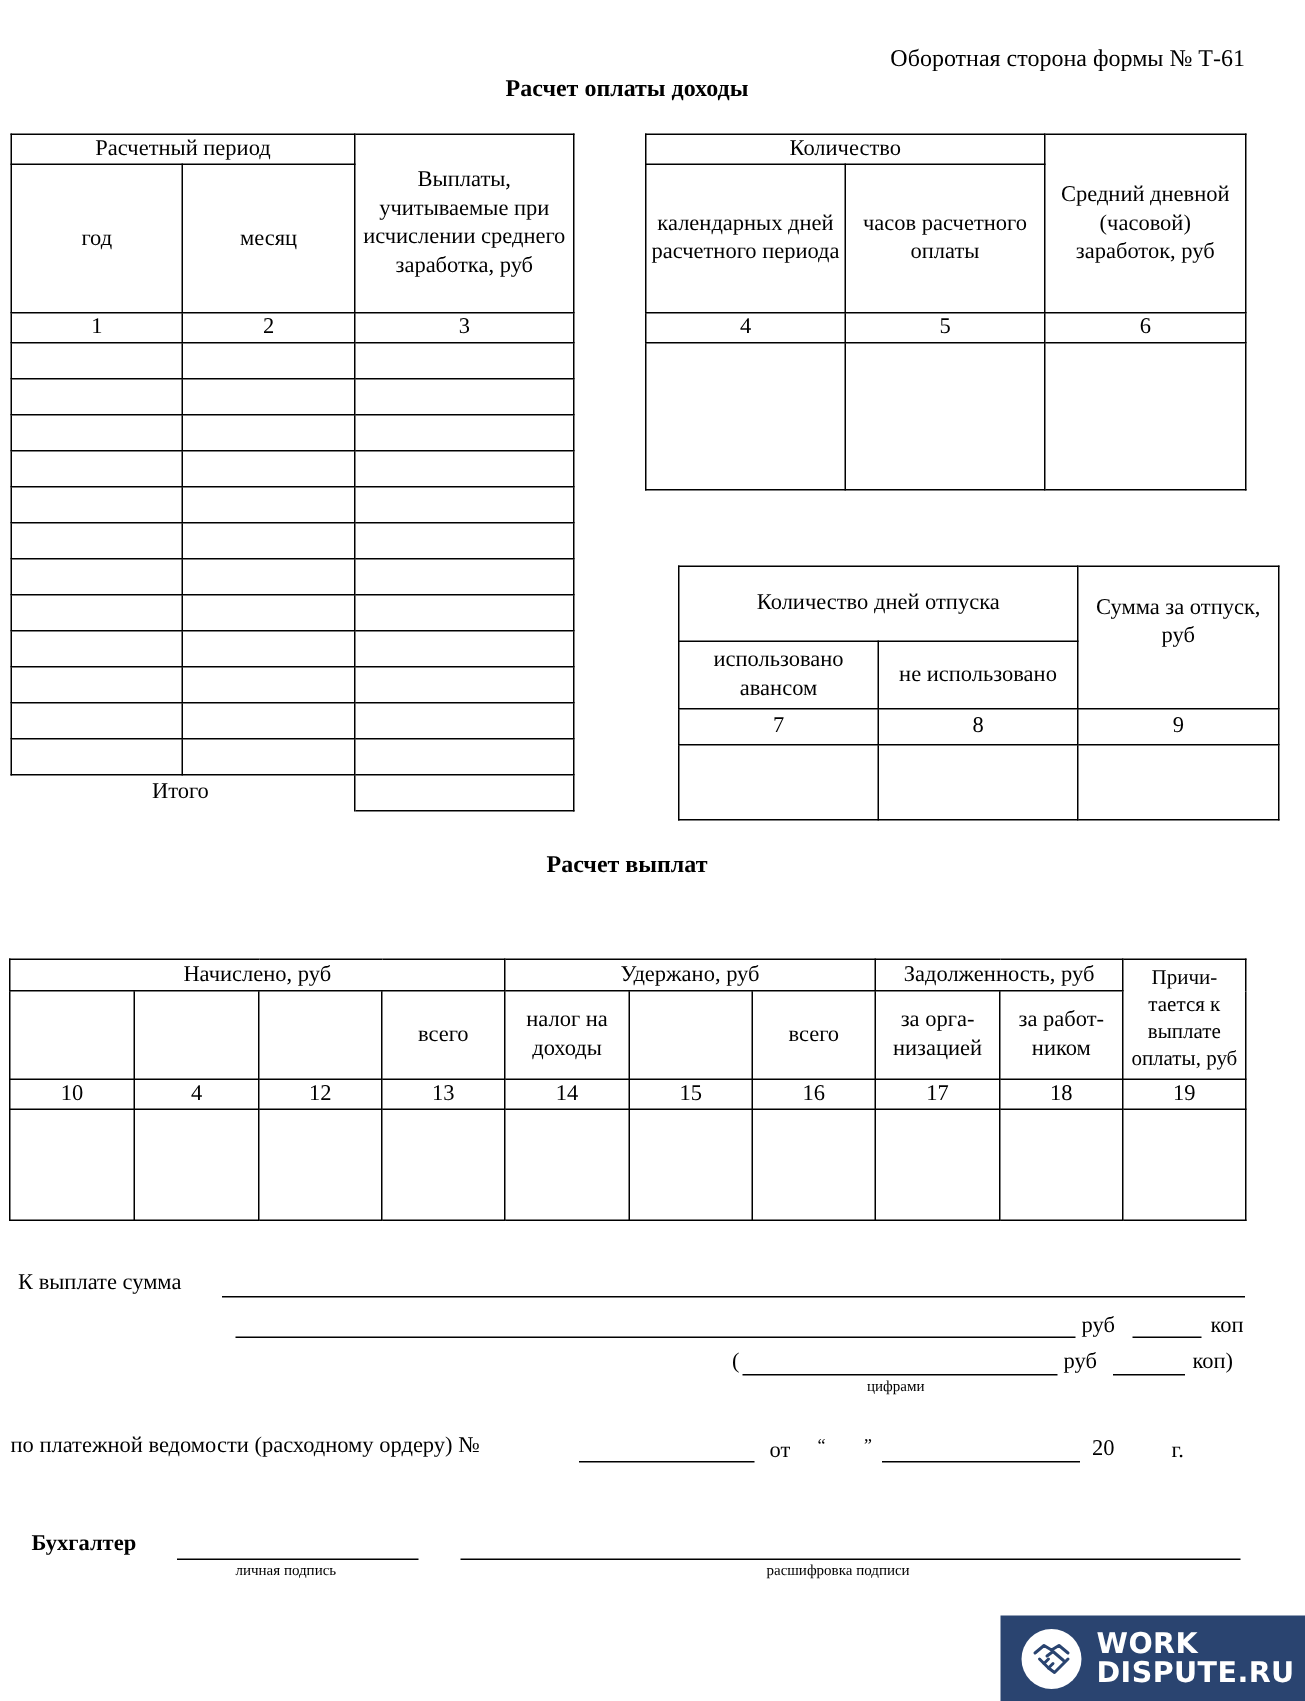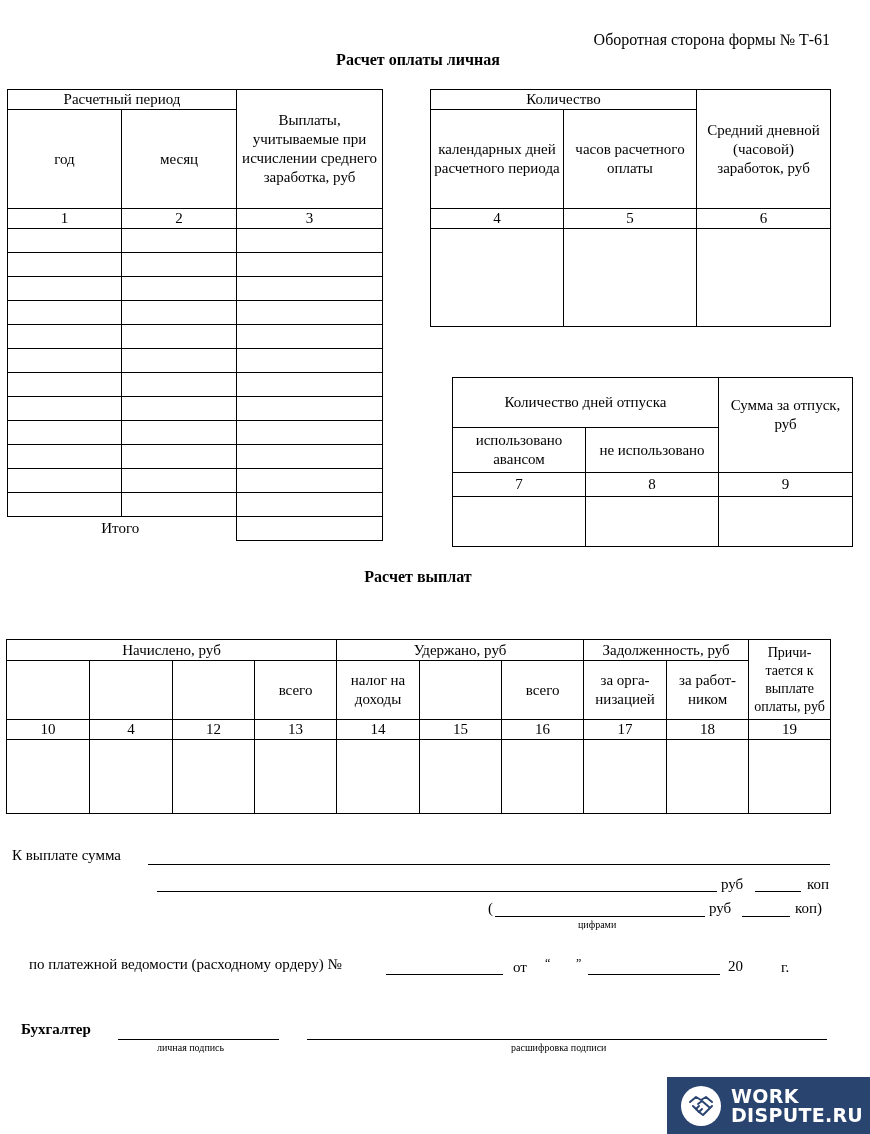--- a/index.html
+++ b/index.html
@@ -19,21 +19,21 @@
           background: #2a4470; display: flex; align-items: center; }
   .logo-circle { width: 40px; height: 40px; border-radius: 50%; background: #fff;
                  margin-left: 14px; display: flex; align-items: center; justify-content: center; }
   .logo-text { color: #fff; font-family: "DejaVu Sans", sans-serif; font-weight: bold;
                font-size: 19px; line-height: 19px; margin-left: 10px; letter-spacing: 0.3px; }
 </style>
 </head>
 <body>
 
 <div class="abs form-ref">Оборотная сторона формы № Т-61</div>
-<div class="abs title" style="left:0;width:836px;top:51px;">Расчет оплаты личная</div>
+<div class="abs title" style="left:0;width:836px;top:51px;">Расчет оплаты доходы</div>
 
 <table class="grid" style="left:7px;top:89px;width:375px;padding-left:36px;">
   <colgroup>
       <col style="width:114px">
       <col style="width:115px">
       <col style="width:146px">
     </colgroup>
   <tbody>
       <tr style="height:20px">
     <td colspan="2">Расчетный период</td>
@@ -243,21 +243,21 @@
 <div class="line" style="left:755px;top:891px;width:46px;"></div>
 <div class="txt" style="left:807px;top:876px;">коп</div>
 
 <div class="txt" style="left:488px;top:900px;">(</div>
 <div class="line" style="left:495px;top:916px;width:210px;"></div>
 <div class="txt" style="left:709px;top:900px;">руб</div>
 <div class="line" style="left:742px;top:916px;width:48px;"></div>
 <div class="txt" style="left:795px;top:900px;">коп)</div>
 <div class="small" style="left:578px;top:919px;">цифрами</div>
 
-<div class="txt" style="left:29px;top:956px;">по платежной ведомости (расходному ордеру) №</div>
+<div class="txt" style="left:7px;top:956px;">по платежной ведомости (расходному ордеру) №</div>
 <div class="line" style="left:386px;top:974px;width:117px;"></div>
 <div class="txt" style="left:513px;top:959px;">от</div>
 <div class="txt" style="left:545px;top:956px;font-size:12px;">“</div>
 <div class="txt" style="left:576px;top:956px;font-size:12px;">”</div>
 <div class="line" style="left:588px;top:974px;width:132px;"></div>
 <div class="txt" style="left:728px;top:958px;">20</div>
 <div class="txt" style="left:781px;top:959px;">г.</div>
 
 <div class="txt" style="left:21px;top:1021px;font-weight:bold;">Бухгалтер</div>
 <div class="line" style="left:118px;top:1039px;width:161px;"></div>

